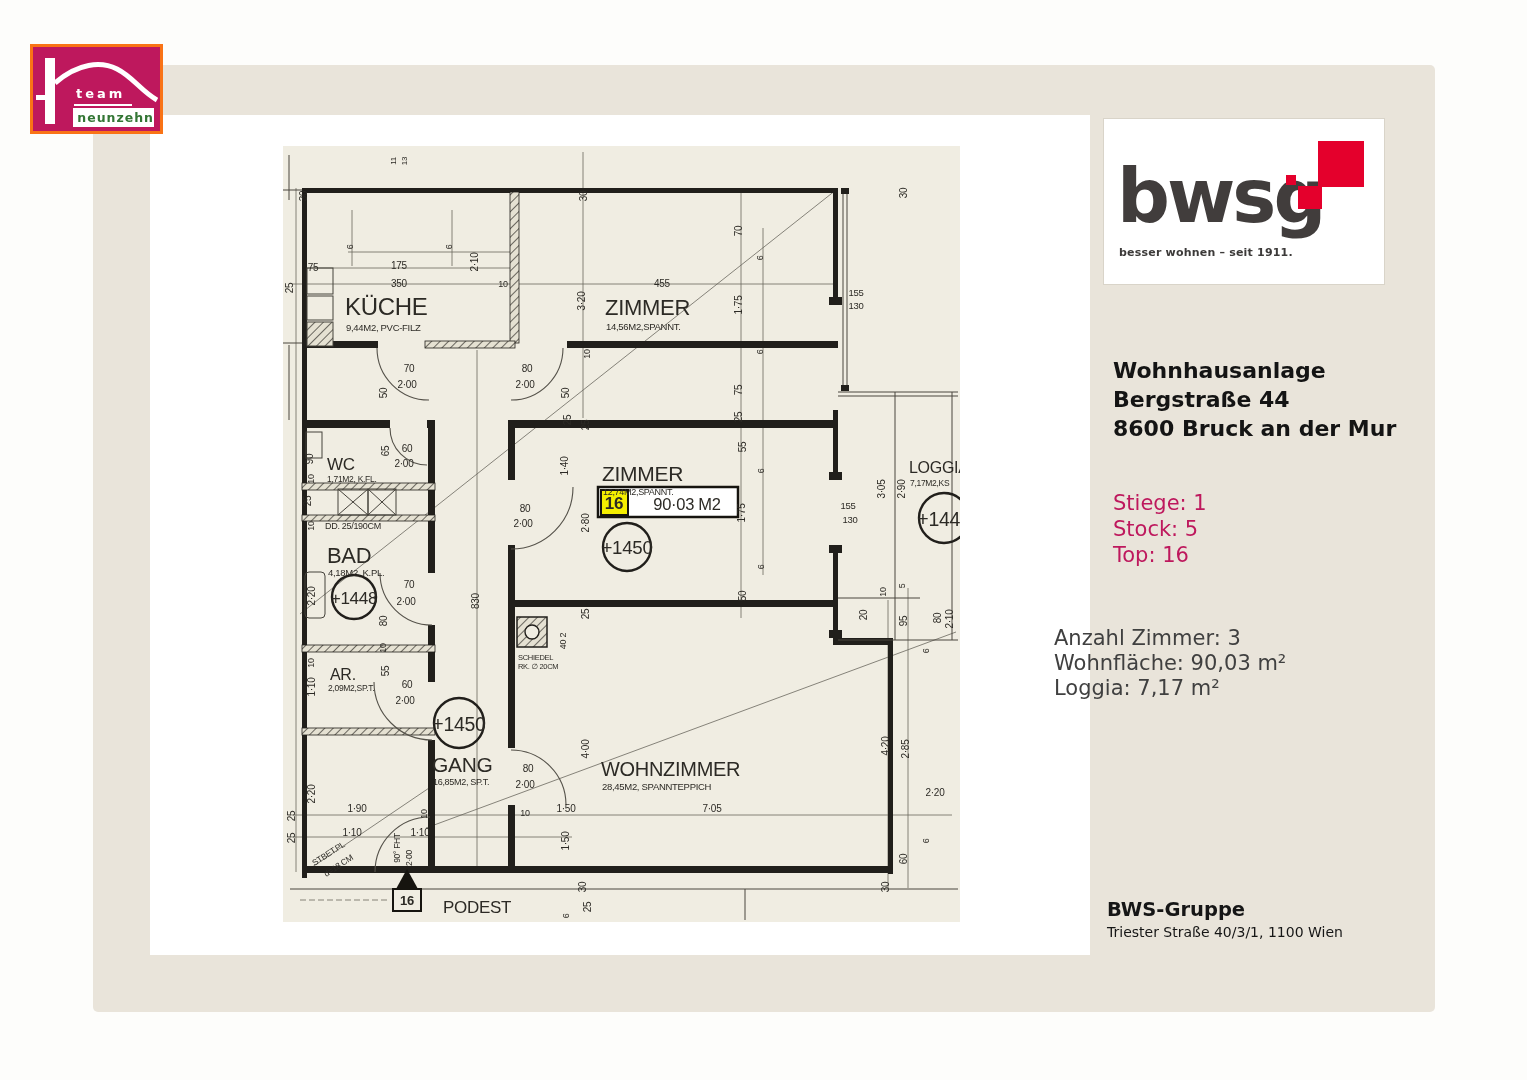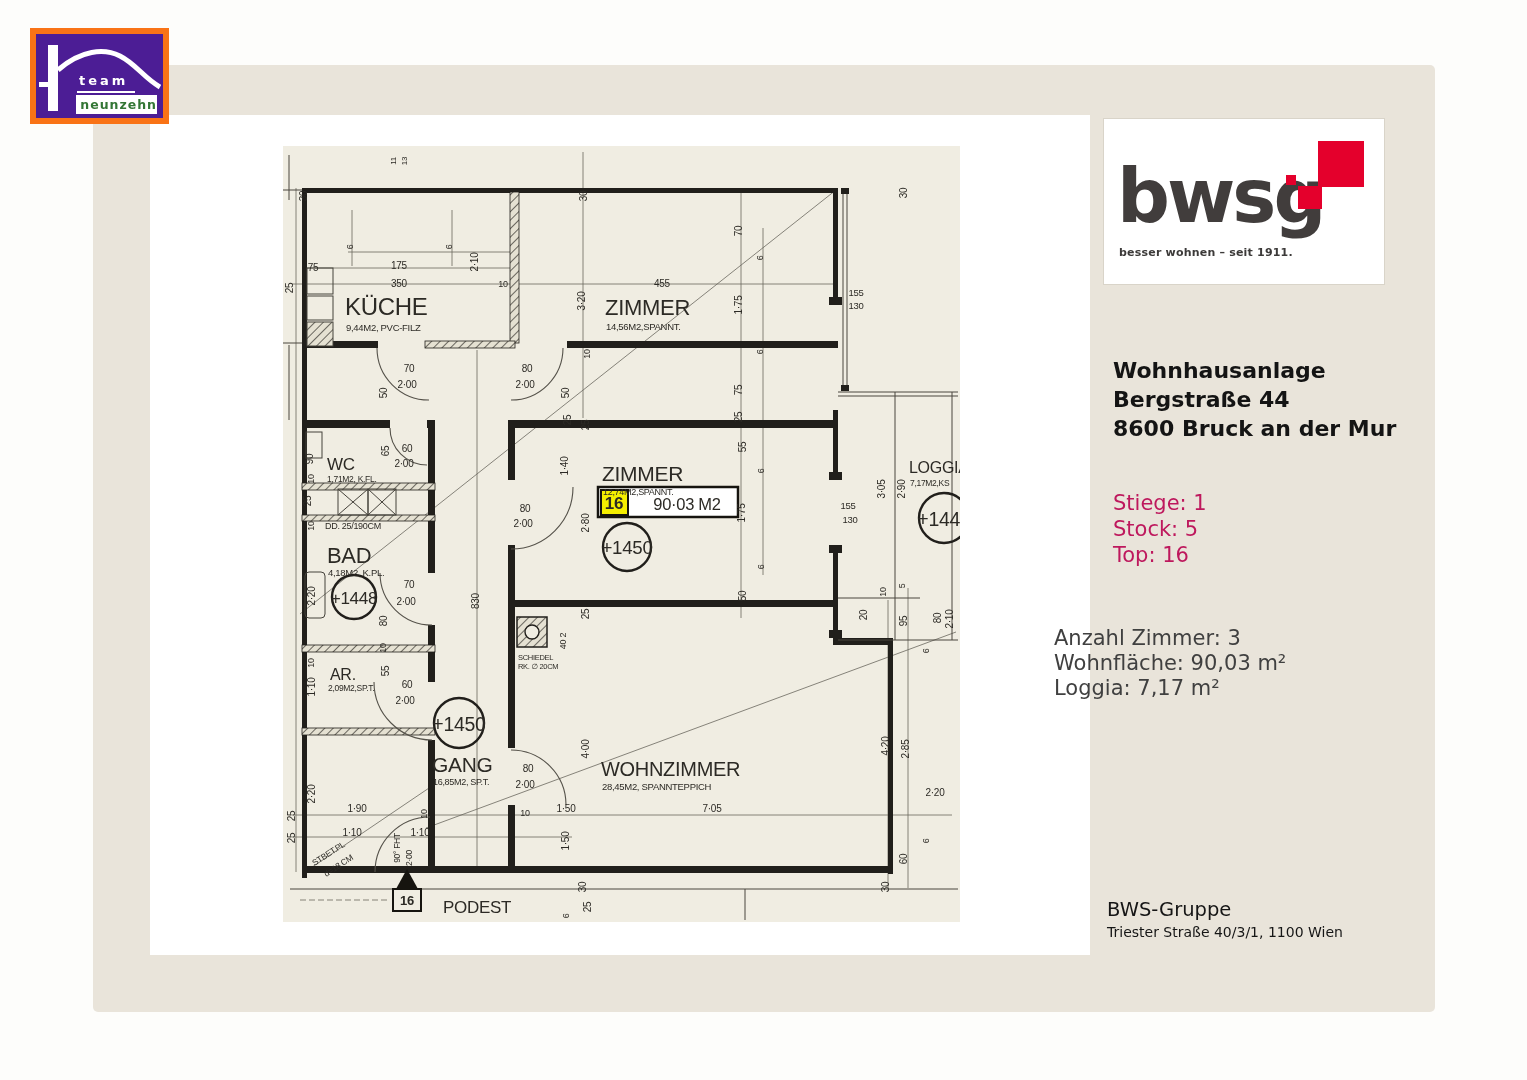--- a/index.html
+++ b/index.html
@@ -9,41 +9,41 @@
   .beige-bg{left:93px;top:65px;width:1342px;height:947px;background:#e9e4da;border-radius:5px}
   .plan-panel{left:150px;top:115px;width:940px;height:840px;background:#ffffff}
   svg.floorplan{left:283px;top:146px}
   svg text{font-family:"Liberation Sans","DejaVu Sans",sans-serif;fill:#2c2a25;letter-spacing:-0.3px}
   .wall{fill:#211f1b}
   .thin{stroke:#4a473f;stroke-width:1;fill:none}
   .thin2{stroke:#6a675e;stroke-width:0.8;fill:none}
   .arc{stroke:#55524a;stroke-width:1.1;fill:none}
   .fixture{stroke:#45423b;stroke-width:1;fill:none}
   
-  .team-logo{left:30px;top:28px;width:127px;height:84px;background:#4c1d95;border:6px solid #f97316}
+  .team-logo{left:30px;top:44px;width:127px;height:84px;background:#be185d;border:3px solid #f97316}
   .team-stem{position:absolute;left:12px;top:11px;width:10px;height:66px;background:#fff}
   .team-tick{position:absolute;left:3px;top:48px;width:9px;height:5px;background:#fff}
   .team-word{position:absolute;left:43px;top:39px;color:#fff;font-size:13px;font-weight:bold;letter-spacing:3px}
   .team-rule{position:absolute;left:41px;top:57px;width:58px;height:2px;background:#fff}
   .team-strip{position:absolute;left:40px;top:61px;width:81px;height:19px;background:#fff;
               color:#337635;font-size:12.5px;font-weight:bold;letter-spacing:1px;text-align:right;line-height:19px}
   
   .bwsg-box{left:1103px;top:118px;width:282px;height:167px;background:#fff;border:1px solid #d9d4c9;box-sizing:border-box}
   .bwsg-word{position:absolute;left:13px;top:40px;font-size:74px;font-weight:bold;color:#413d3c;letter-spacing:-3px;line-height:1}
   .sq{position:absolute;background:#e4002c}
   .sq-large{left:214px;top:22px;width:46px;height:46px}
   .sq-medium{left:194px;top:67px;width:24px;height:23px}
   .sq-small{left:182px;top:56px;width:10px;height:10px}
   .bwsg-tagline{position:absolute;left:15px;top:127px;font-size:11px;font-weight:bold;color:#3c3a39;letter-spacing:0.2px}
   
   .prop-title{left:1113px;top:356px;font-size:22px;font-weight:bold;line-height:29px;color:#141414}
   .prop-unit{left:1113px;top:490px;font-size:21px;line-height:26px;color:#be185d}
   .prop-details{left:1054px;top:626px;font-size:21px;line-height:25px;color:#404040}
   .footer{left:1107px;top:898px;color:#161616}
-  .footer-company{font-size:19.5px;font-weight:normal;line-height:23px}
+  .footer-company{font-size:19.5px;font-weight:bold;line-height:23px}
   .footer-address{font-size:14px;line-height:22px;font-weight:normal}
   .footer-site{font-size:19px;font-weight:bold;line-height:23px}
 </style>
 </head>
 <body>
 
 <div class="abs beige-bg"></div>
 <div class="abs plan-panel"></div>
 
 <div class="abs team-logo">

